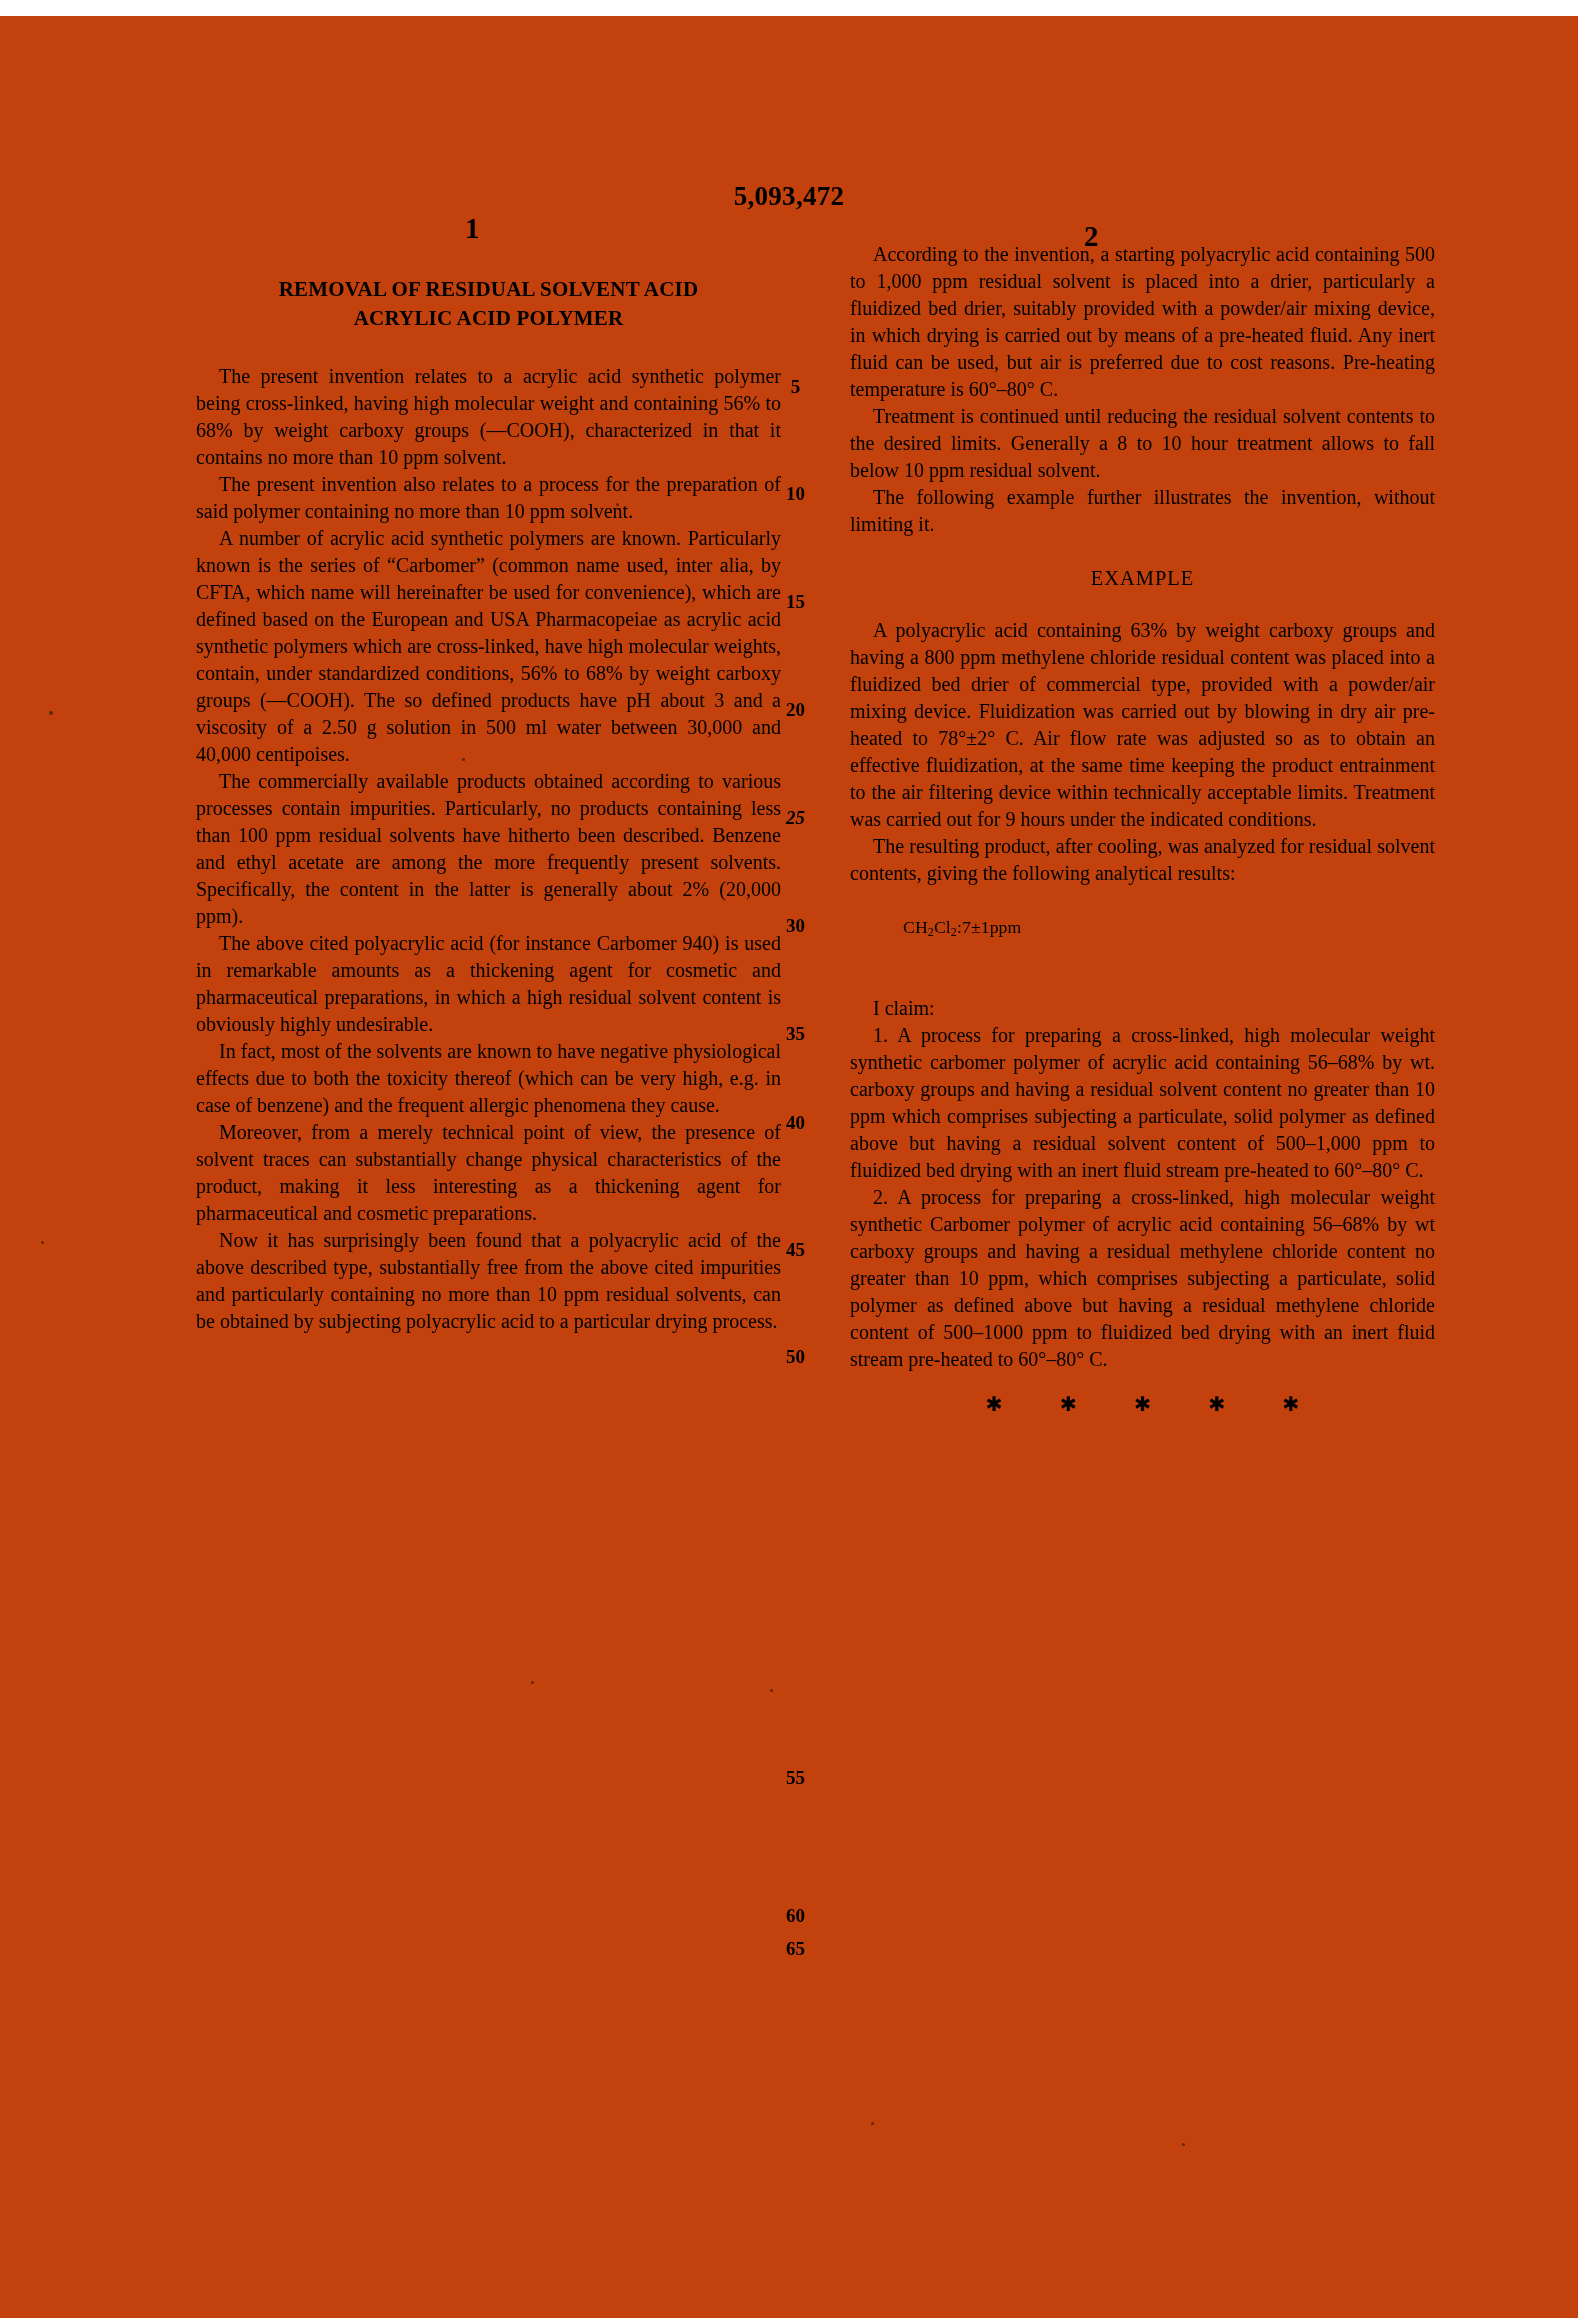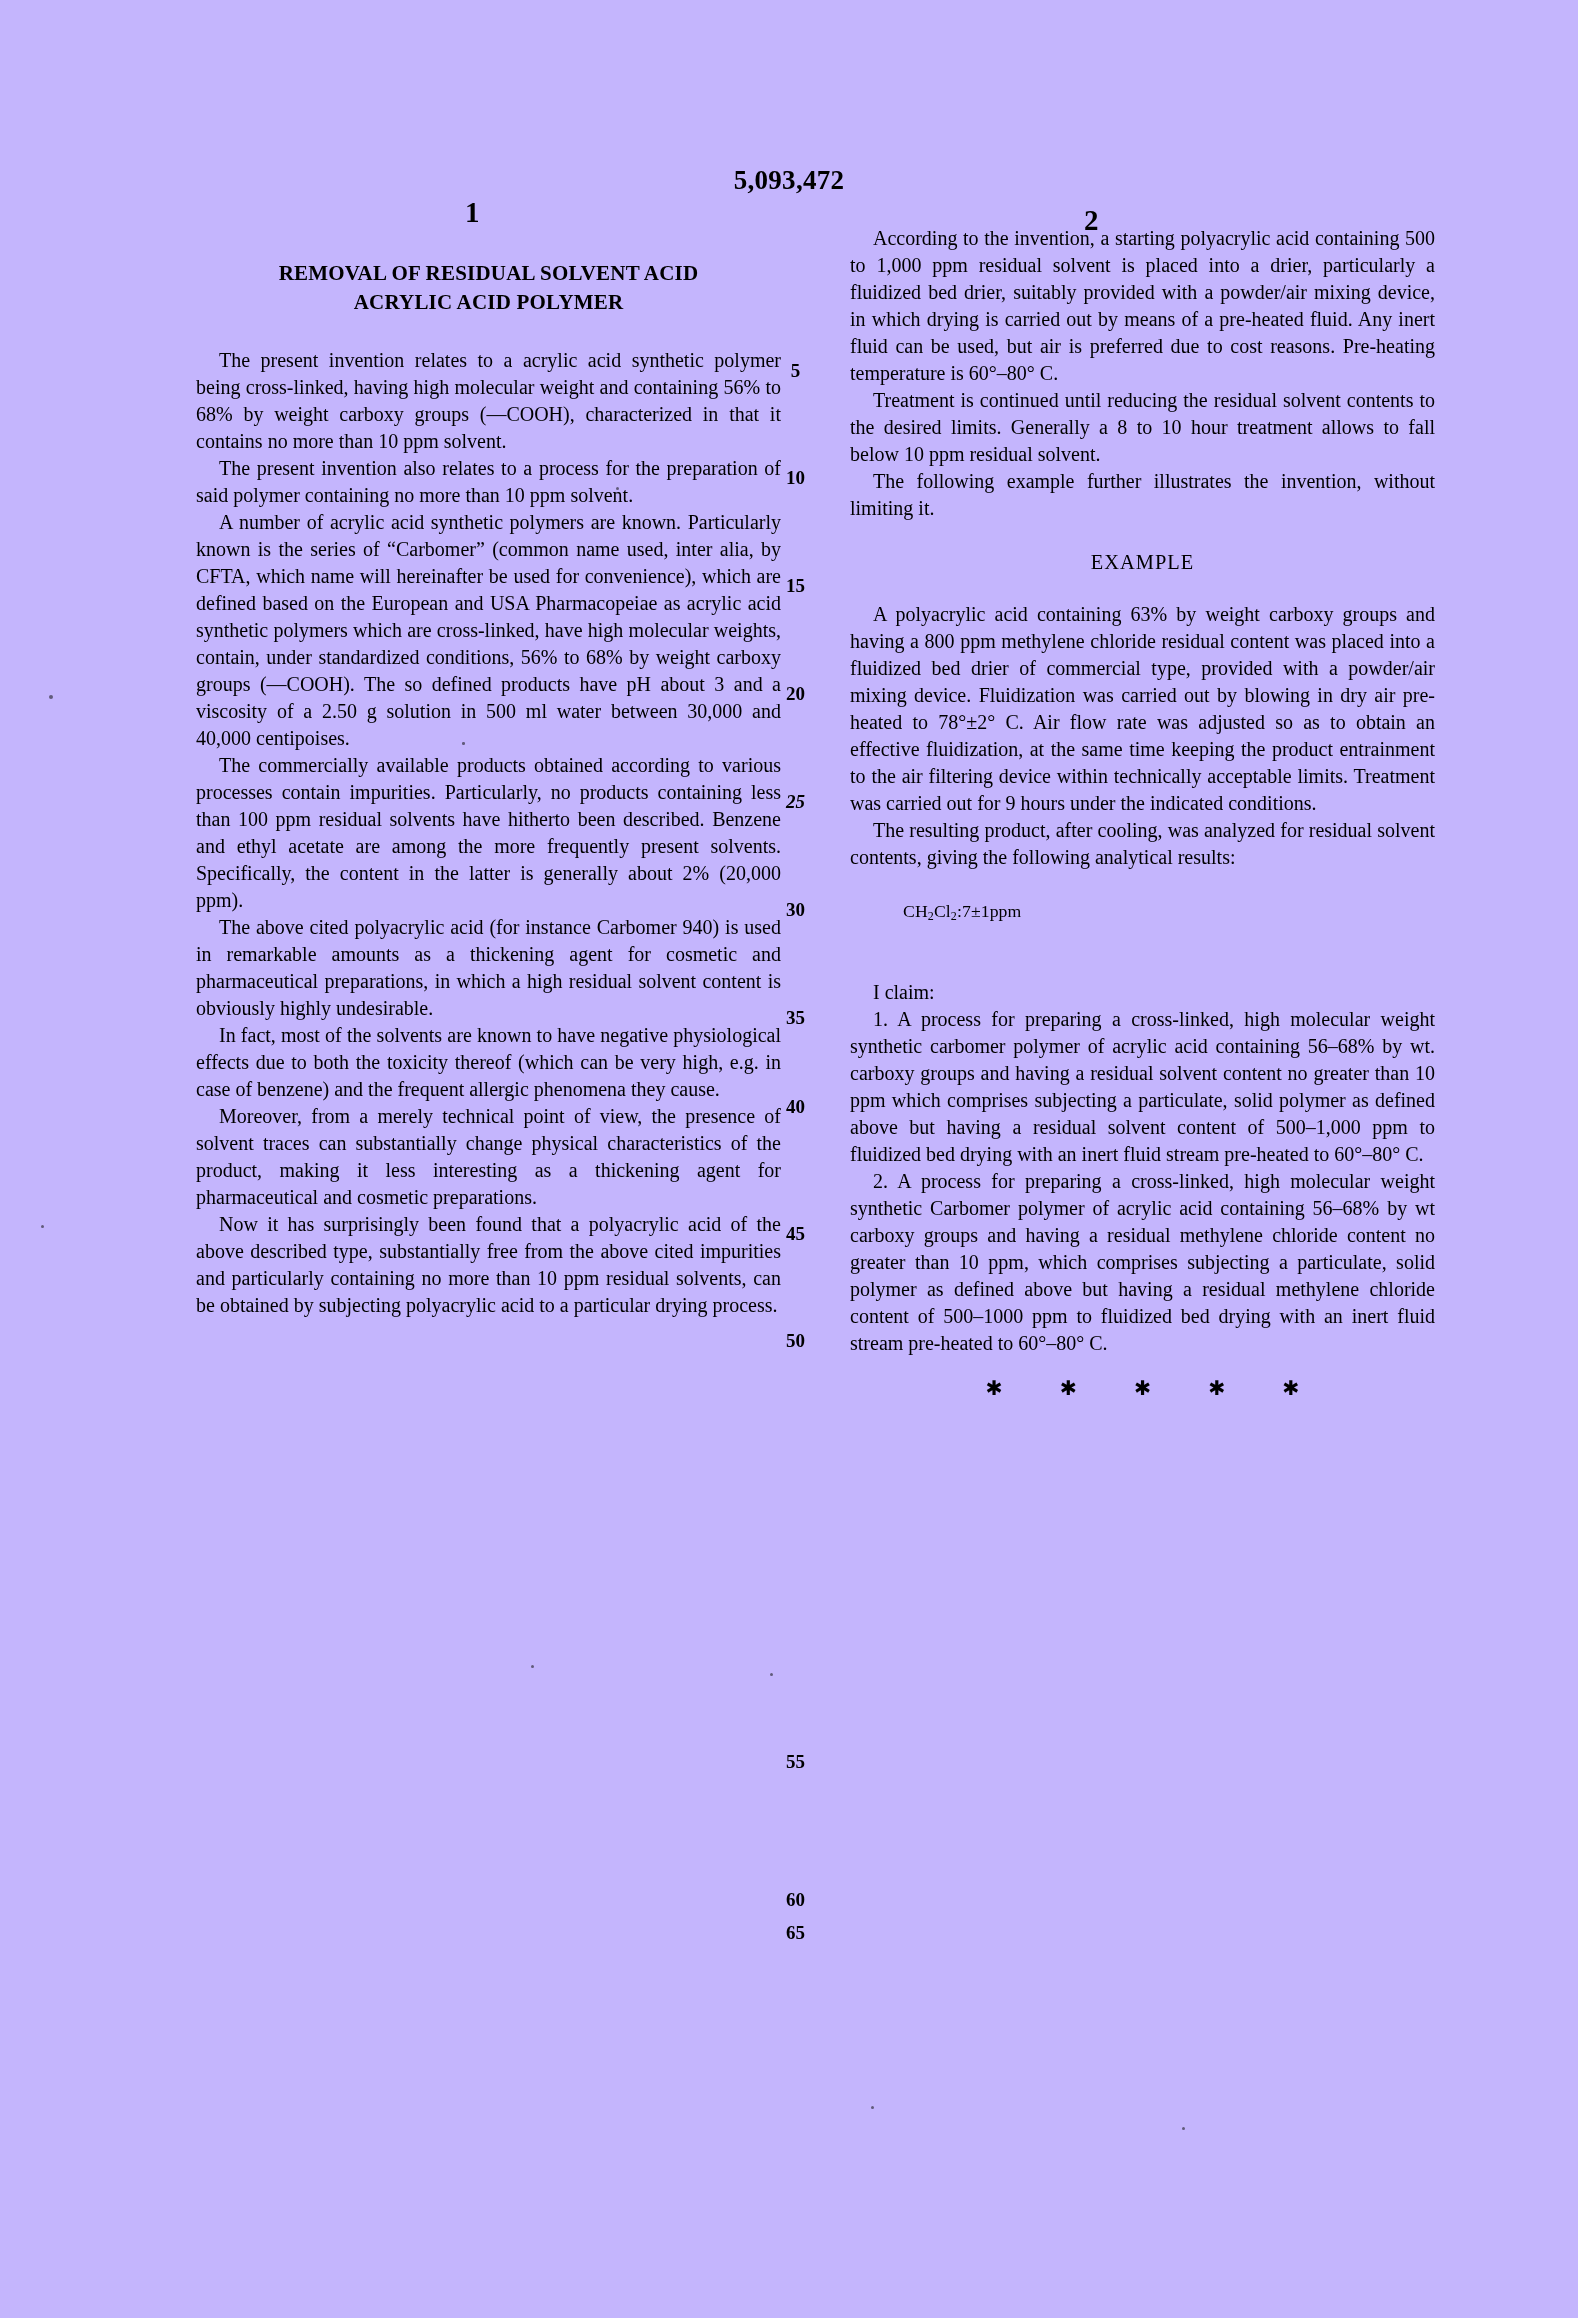--- a/index.html
+++ b/index.html
@@ -13,21 +13,22 @@
     height: 2319px;
     font-family: "Liberation Serif", "DejaVu Serif", serif;
     color: #000000;
     position: relative;
     overflow: hidden;
   }
 
   .page {
     position: absolute;
     inset: 0;
-    background: #c4b5fd;
+    background: #c2410c;
+    margin-top: 16px;
   }
 
   
   .patent-number {
     position: absolute;
     top: 165px;
     left: 0;
     width: 1578px;
     text-align: center;
     font-size: 27px;

